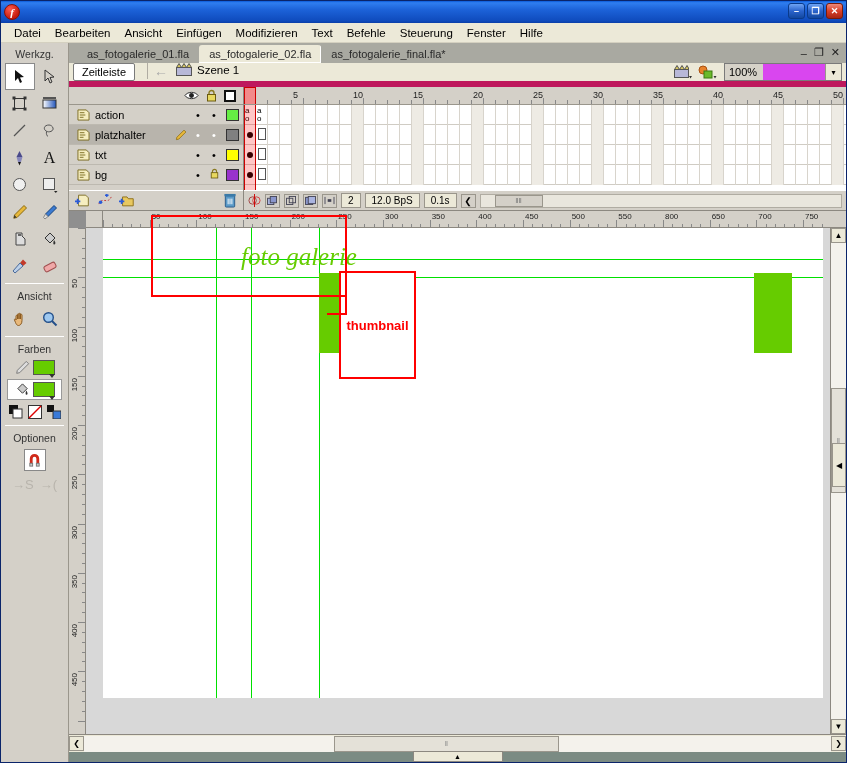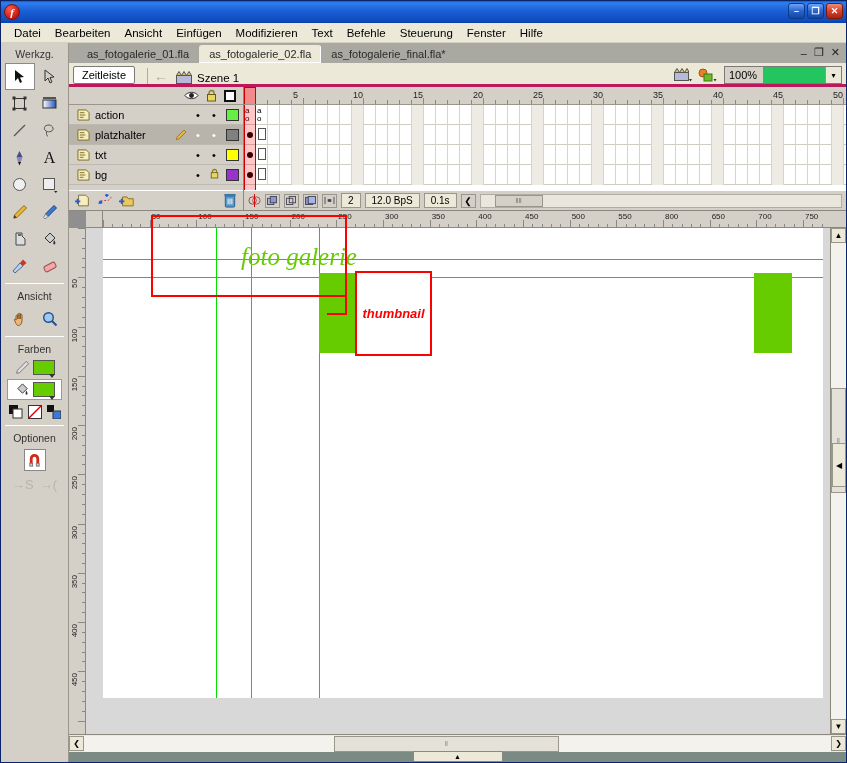--- a/index.html
+++ b/index.html
@@ -122,33 +122,33 @@
     box-shadow: -1px -1px 0 #fff inset;
   }
   .doc-win-btns {
     position:absolute; right:6px; top:3px; display:flex; gap:7px;
     color:#222; font-size:11px; align-items:center;
   }
 
   
   #tlbar {
     height:24px; flex:0 0 24px; background:#ece9d8;
-    display:flex; align-items:flex-end; padding:0 4px;
-    border-bottom:3px solid #be185d;
+    display:flex; align-items:flex-start; padding:0 4px;
+    border-bottom:6px solid #be185d;
   }
   .tl-btn {
     background:#fff; border:1px solid #7a7a7a; border-radius:2px;
     padding:2px 8px; font-size:11px; margin-right:6px;
   }
   .tl-sep { width:1px; height:16px; background:#b0aca2; margin:0 6px; }
   .backarrow { color:#a9a9a9; font-size:14px; margin-right:8px; }
   .scene-name { font-size:11.5px; display:flex; align-items:center; gap:5px; }
   .tl-right { margin-left:auto; display:flex; align-items:center; gap:6px; }
   .zoom-combo {
-    width:118px; height:18px; background:#22c55e; border:1px solid #7a7a7a;
+    width:118px; height:18px; background:#d946ef; border:1px solid #7a7a7a;
     display:flex; align-items:center; font-size:11px;
   }
   .zoom-combo .zv { padding-left:4px; background:#d6d2c8; height:16px; display:flex; align-items:center; padding-right:6px;}
   .zoom-combo .zb {
     margin-left:auto; width:16px; height:16px; background:#ece9d8;
     border-left:1px solid #9a968c; display:flex; align-items:center; justify-content:center;
     font-size:8px;
   }
 
   
@@ -1109,21 +1109,21 @@
               <div class="guide-v" style="left:113px"></div>
               <div class="guide-v" style="left:148px"></div>
               <div class="guide-v" style="left:216px"></div>
               <div class="guide-h" style="top:31px"></div>
               <div class="guide-h" style="top:49px"></div>
 
               <div class="title-text" style="left:138px; top:15px;">foto galerie</div>
 
               <div class="green-block" style="left:216px; top:45px; width:36px; height:80px;"></div>
               <div class="green-block" style="left:651px; top:45px; width:38px; height:80px;"></div>
-              <div class="red-box" style="left:252px; top:43px; width:77px; height:85px;font-style:italic;">thumbnail</div>
+              <div class="red-box" style="left:236px; top:43px; width:77px; height:108px;">thumbnail</div>
             </div>
 
           </div>
           <div id="vscroll">
             <div class="sb-arrow">▲</div>
             <div class="sb-track">
               <div class="sb-thumb" style="top:145px; height:105px;">‖</div>
             </div>
             <div class="sb-arrow">▼</div>
           </div>

